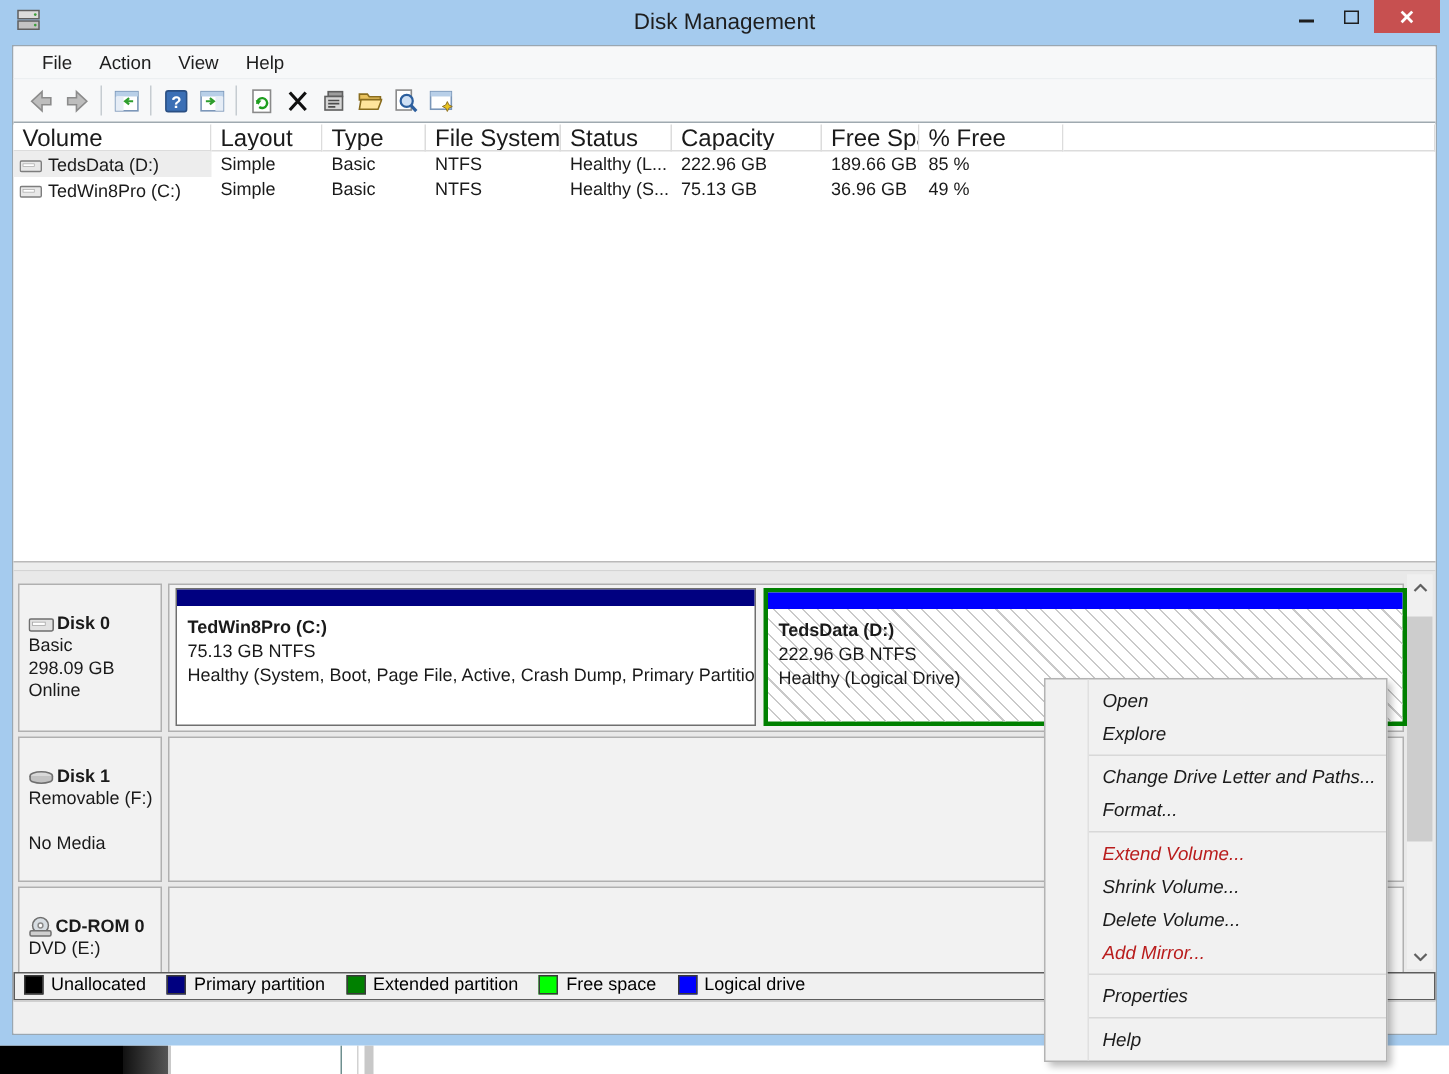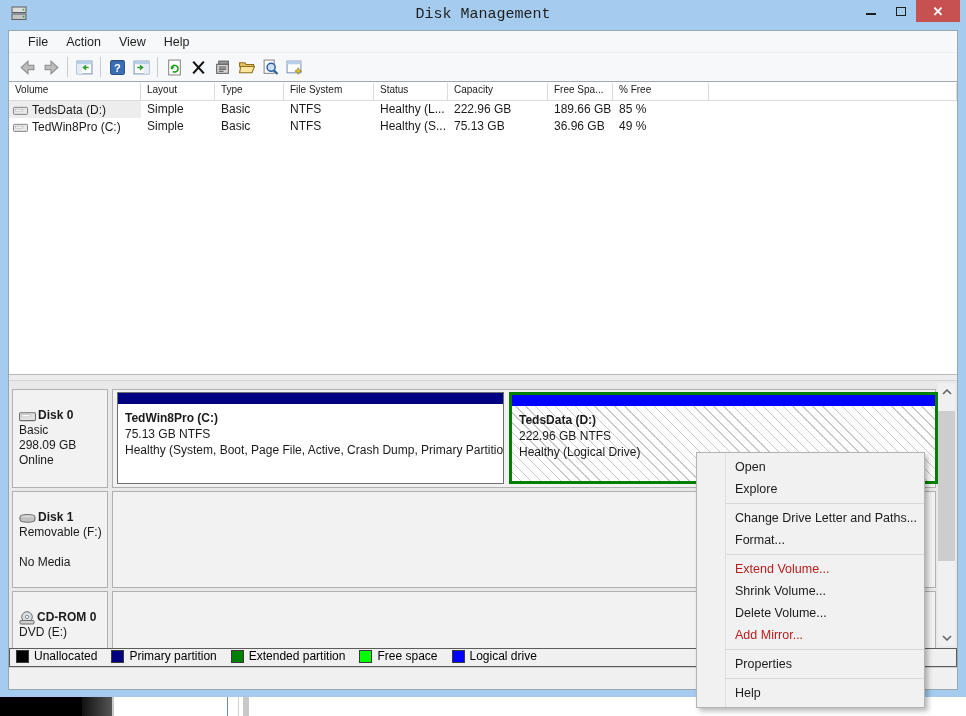--- a/index.html
+++ b/index.html
@@ -16,21 +16,21 @@
   .desktop .vline1 { position:absolute; left:112px; top:0; width:2px; height:19px; background:#c9c9c9; }
   .desktop .vline2 { position:absolute; left:227px; top:0; width:1px; height:19px; background:#6e8f8f; }
   .desktop .vline3 { position:absolute; left:238px; top:0; width:1px; height:19px; background:#d2d2d2; }
   .desktop .vbar   { position:absolute; left:243px; top:0; width:6px; height:19px; background:#c8c8c8; }
 
   
   .window { position:absolute; left:0; top:0; width:966px; height:697px; background:#a5cbee; }
   .titlebar { position:absolute; left:0; top:0; width:966px; height:30px; }
   .app-icon { position:absolute; left:10px; top:4px; width:18px; height:18px; }
   .title-text { position:absolute; left:0; top:6px; width:966px; text-align:center;
-      font-size:15px; color:#1e1e1e;font-family:Liberation Mono, monospace; }
+      font-size:15px; color:#1e1e1e; }
   .caption-btns { position:absolute; right:6px; top:0; height:22px; display:flex; align-items:stretch; }
   .btn-min,.btn-max { width:30px; height:22px; display:flex; align-items:center; justify-content:center;
       color:#1e1e1e; font-size:13px; }
   .btn-max .box { width:10px; height:9px; border:1.5px solid #1e1e1e; background:transparent; }
   .btn-min .bar { width:10px; height:2px; background:#1e1e1e; margin-top:6px; }
   .btn-close { width:44px; height:22px; background:#c75050; color:#ffffff; display:flex;
       align-items:center; justify-content:center; font-size:13px; font-weight:bold; }
 
   .window-inner { position:absolute; left:8px; top:30px; width:950px; height:660px;
       background:#ffffff; border:1px solid #9aa7b1; }
@@ -43,21 +43,21 @@
   
   .toolbar { position:absolute; left:0; top:22px; width:948px; height:29px; background:#f7f8f9;
       border-bottom:1px solid #9fa9b0; display:flex; align-items:center; padding-left:6px; }
   .tb-icon { width:24px; height:22px; display:flex; align-items:center; justify-content:center; }
   .tb-icon svg { width:17px; height:17px; }
   .tb-sep { width:1px; height:20px; background:#c6ccd1; margin:0 4px; }
 
   
   .listpane { position:absolute; left:0; top:52px; width:948px; height:291px; background:#ffffff; }
   .grid { display:grid; grid-template-columns:132px 74px 69px 90px 74px 100px 65px 96px 1fr; }
-  .hdr-cell { height:18px; font-size:10px; color:#1a1a1a; padding:1px 0 0 6px;
+  .hdr-cell { height:18px; font-size:16px; color:#1a1a1a; padding:1px 0 0 6px;
       border-right:1px solid #dcdcdc; border-bottom:1px solid #dcdcdc; background:#ffffff;
       white-space:nowrap; overflow:hidden; }
   .row-cell { height:17px; font-size:12px; color:#1a1a1a; padding:1px 0 0 6px; white-space:nowrap; overflow:hidden; }
   .vol-cell { display:flex; align-items:center; gap:4px; padding-left:4px; }
   .vol-cell.focused { background:#ededed; }
   .disk-glyph { width:15px; height:11px; flex:0 0 auto; }
 
   
   .splitter { position:absolute; left:0; top:343px; width:948px; height:7px; background:#eceded;
       border-top:1px solid #b9b9b9; border-bottom:1px solid #d4d4d4; }
@@ -91,21 +91,21 @@
       border:1px solid #5c5c5c; display:flex; align-items:flex-start; padding-left:6px; gap:14px; }
   .legend-item { display:flex; align-items:center; gap:5px; font-size:12px; color:#000; }
   .legend-swatch { width:13px; height:13px; border:1px solid #3a3a3a; }
 
   
   .statusbar { position:absolute; left:0; top:636px; width:948px; height:22px; background:#f0f0f0;
       border-top:1px solid #d0d0d0; }
 
   
   .ctx-menu { position:absolute; left:696px; top:452px; width:229px; background:#f1f1f1;
-      border:1px solid #b3b3b3; box-shadow:3px 3px 5px rgba(0,0,0,0.28); z-index:50; padding:3px 0; }
+      border:1px solid #b3b3b3; box-shadow:3px 3px 5px rgba(0,0,0,0.28); z-index:50; padding:3px 0;font-style:italic; }
   .ctx-gutter { position:absolute; left:28px; top:0; bottom:0; width:1px; background:#e0e0e0; }
   .ctx-item { position:relative; height:22px; line-height:22px; padding-left:38px; font-size:12.5px; color:#1b1b1b;
       white-space:nowrap; }
   .ctx-item.disabled { color:#b91c1c; }
   .ctx-sep { margin:3px 0 3px 29px; border-top:1px solid #d8d8d8; height:0; }
 </style>
 </head>
 <body>
 
 <div class="screen">

